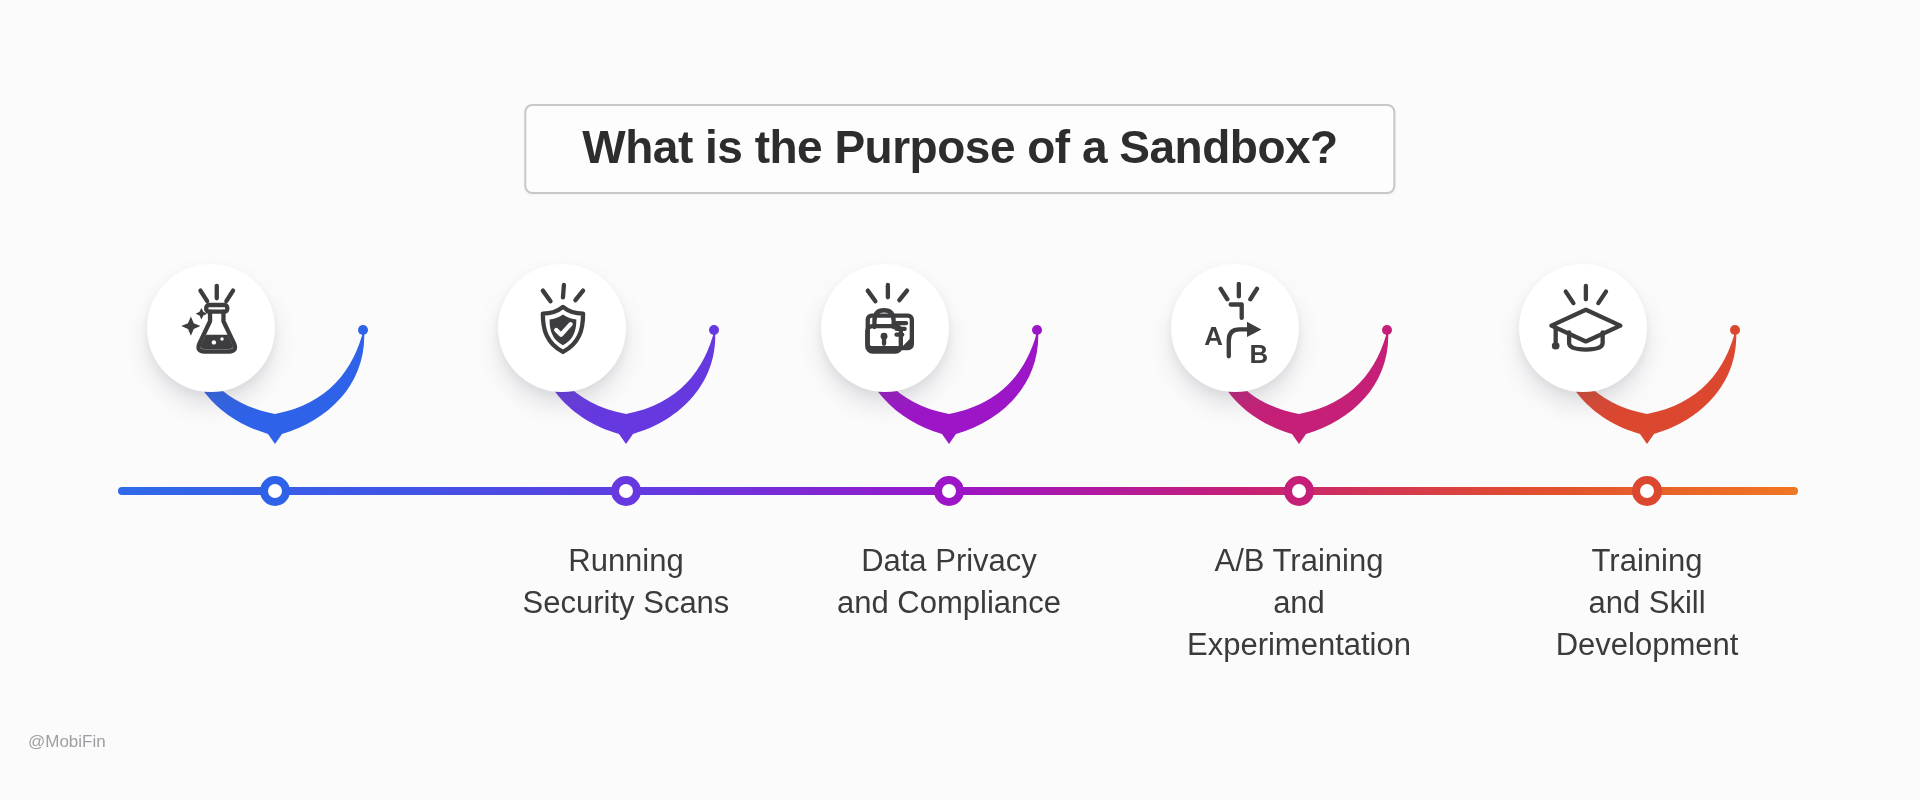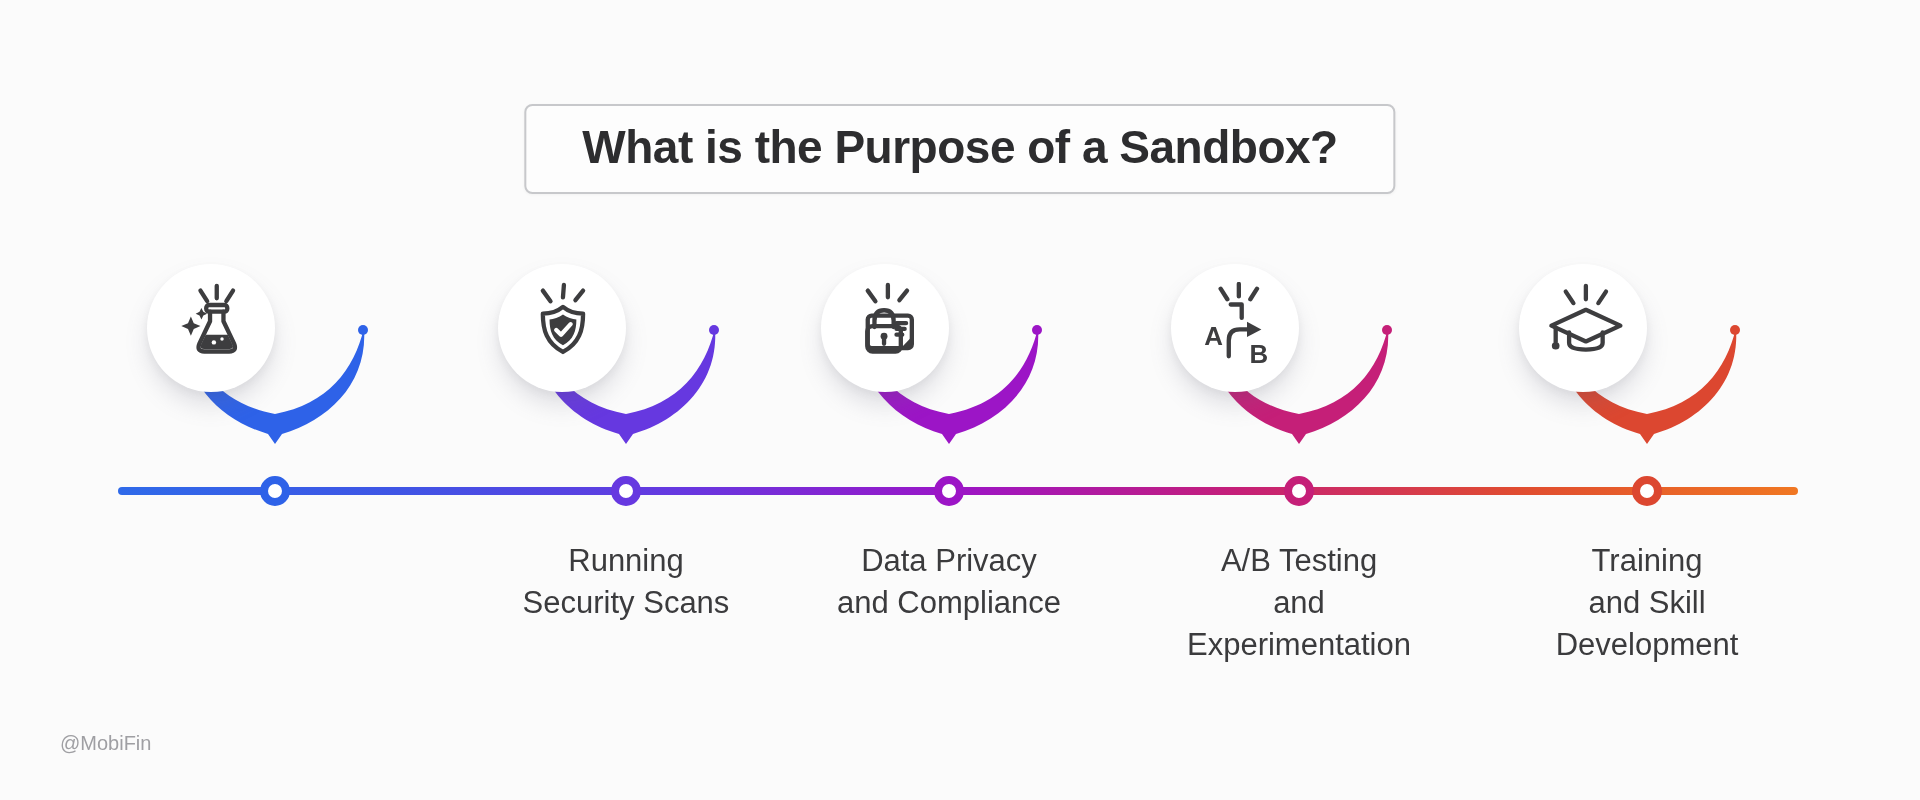--- a/index.html
+++ b/index.html
@@ -105,23 +105,23 @@
     white-space: pre-line;
     font-size: 31px;
     line-height: 42px;
     font-weight: 500;
     color: #3b3b3d;
   }
 
   
   .watermark {
     position: absolute;
-    left: 60px;
+    left: 28px;
     top: 732px;
-    font-size: 20px;
+    font-size: 17px;
     font-weight: 500;
     color: #9f9fa3;
   }
 
   
   .glyph { stroke: #3d3d3f; stroke-width: 4.5; fill: none; stroke-linecap: round; stroke-linejoin: round; }
   .glyph-fill { fill: #3d3d3f; stroke: none; }
   .glyph-white { stroke: #ffffff; stroke-width: 4.5; fill: none; stroke-linecap: round; stroke-linejoin: round; }
   .glyph-letter { font-family: "Liberation Sans", sans-serif; font-size: 27px; font-weight: 600; fill: #3d3d3f; }
 </style>
@@ -217,21 +217,21 @@
       <svg viewBox="0 0 96 96">
         <path class="glyph" d="M40 18 L33 7 M52 15 L52 2 M64 18 L71 7"></path>
         <path class="glyph" d="M43.5 23.5 H55 V37.5"></path>
         <path class="glyph" d="M41.5 77.5 V61 Q41.5 49.5 53 49.5 H60.5" stroke-width="5"></path>
         <path class="glyph-fill" d="M60.5 41.5 L75.5 49.5 L60.5 57.5 Z"></path>
         <text class="glyph-letter" x="16" y="66">A</text>
         <text class="glyph-letter" x="63" y="85">B</text>
       </svg>
     </div>
     <div class="node" style="border-color: rgb(197, 31, 120);"></div>
-    <div class="label">A/B Testing
+    <div class="label">A/B Training
 and
 Experimentation</div>
   </div>
 
   <div class="item item-5">
     <svg class="crescent" viewBox="0 0 190 124">
       <g style="fill: rgb(220, 71, 48);">
         <path d="M6 6 C2 60 40 98 88 112 L95 122 L102 112 C150 98 188 60 184 6 C174 48 148 82 95 92 C42 82 16 48 6 6 Z"></path>
         <circle cx="7" cy="8" r="5"></circle>
           <circle cx="183" cy="8" r="5"></circle>

